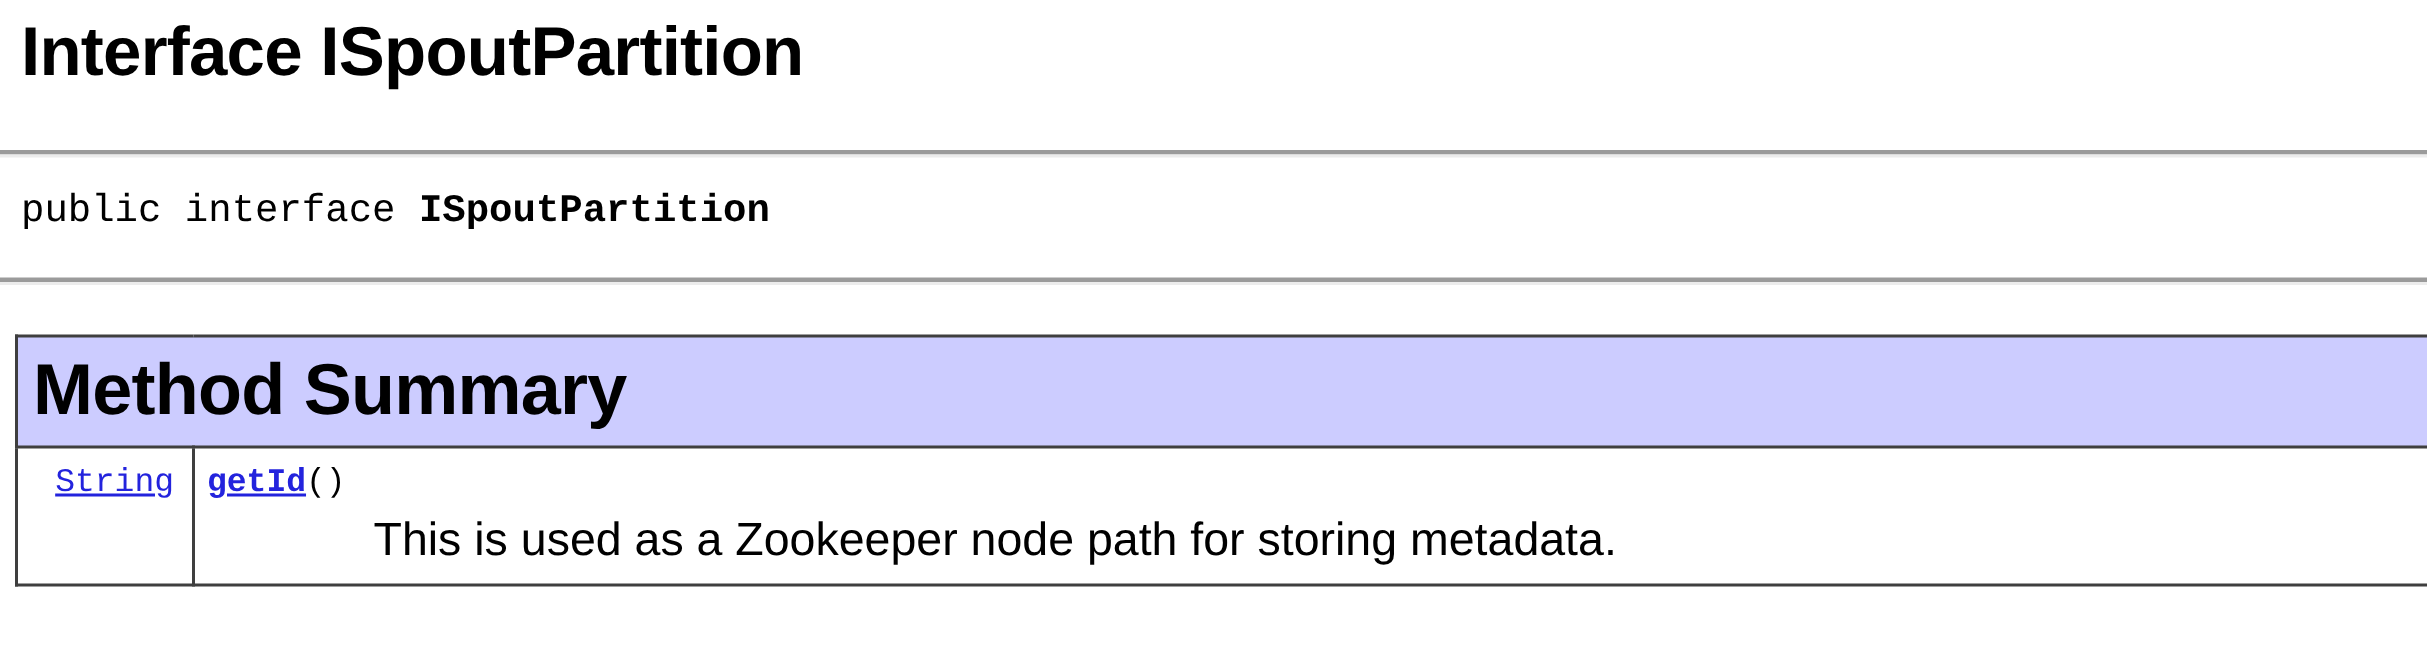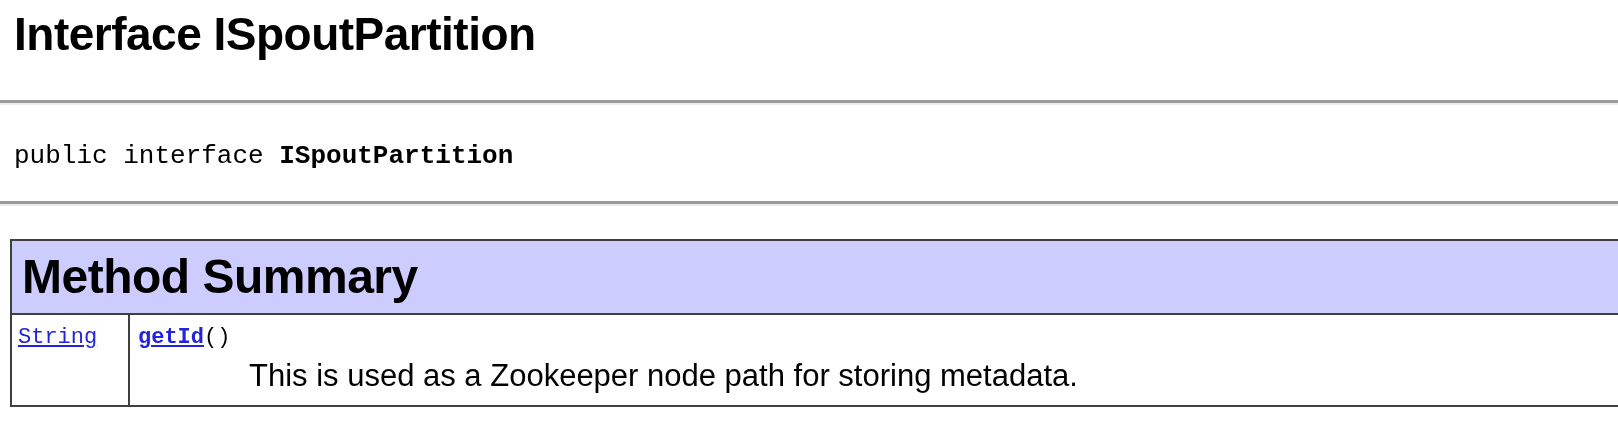--- a/index.html
+++ b/index.html
@@ -30,21 +30,21 @@
     height: 0;
     margin: 38px 0 0 0;
     width: 100%;
   }
   hr.rule.second { margin-top: 30px; }
 
   .declaration {
     font-family: "Liberation Mono", "DejaVu Sans Mono", monospace;
     font-size: 26px;
     line-height: 30px;
-    margin-top: 36px;
+    margin-top: 20px;
     white-space: pre;
   }
   .declaration .iface-name { font-weight: bold; }
 
   .summary-table-wrap {
     margin-left: 10px;
     margin-top: 33px;
     width: 1660px; 
   }
   table.summary-table {
@@ -58,21 +58,21 @@
   td.table-heading {
     background: #ccccff;
     font-size: 48px;
     font-weight: bold;
     line-height: 56px;
     padding: 8px 10px;
     letter-spacing: -0.5px;
   }
   td.type-cell {
     width: 118px;
-    text-align: left;
+    text-align: right;
     vertical-align: top;
     padding: 8px 12px 8px 6px;
     font-family: "Liberation Mono", "DejaVu Sans Mono", monospace;
     font-size: 22px;
     line-height: 30px;
     background: #ffffff;
   }
   td.method-cell {
     vertical-align: top;
     padding: 8px 10px 10px 8px;

